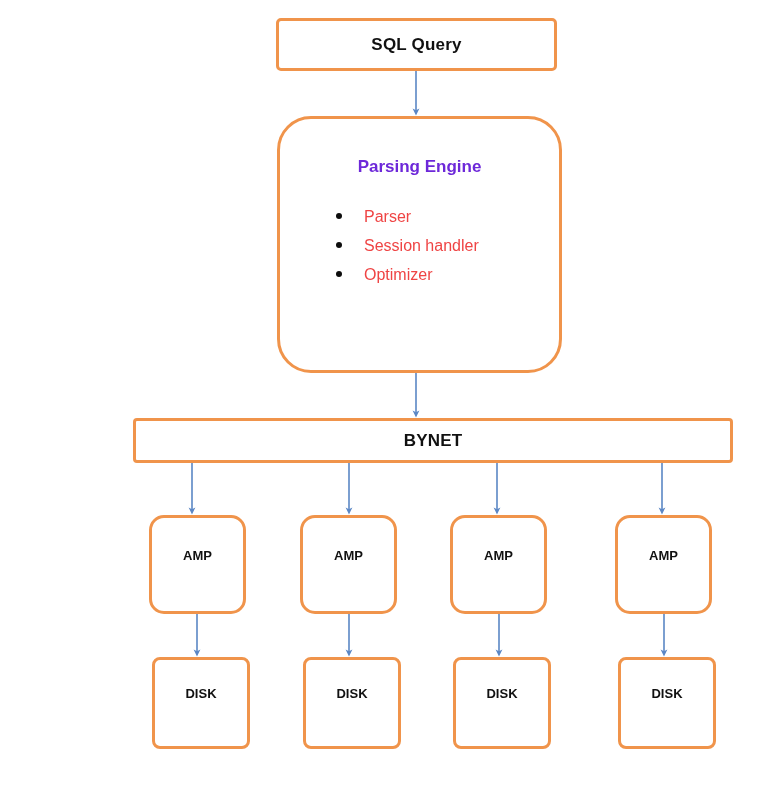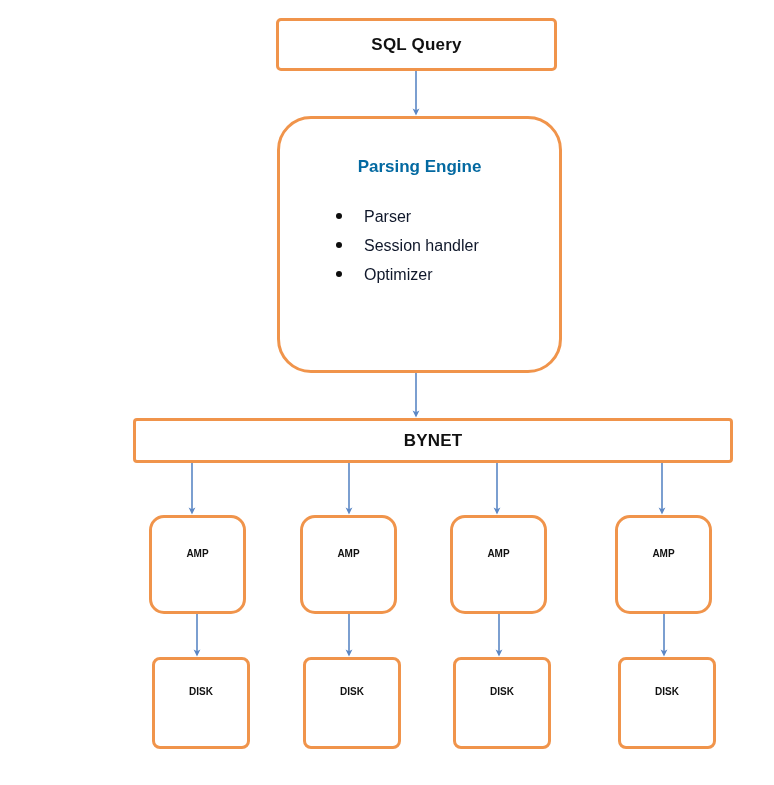--- a/index.html
+++ b/index.html
@@ -75,52 +75,52 @@
     font-size: 17px;
     font-weight: bold;
     color: #111111;
     letter-spacing: 0.2px;
   }
 
   .node-label-top {
     position: absolute;
     left: 0; right: 0;
     text-align: center;
-    font-size: 10px;
+    font-size: 13px;
     font-weight: bold;
     color: #111111;
   }
 
   .amp-label { top: 30px; }
   .disk-label { top: 26px; }
 
   .parsing-title {
     position: absolute;
     left: 0; right: 0;
     top: 38px;
     text-align: center;
     font-size: 17px;
     font-weight: bold;
-    color: #0369a1;
+    color: #6d28d9;
   }
 
   .parsing-list {
     position: absolute;
     left: 54px;
     top: 83px;
     margin: 0;
     padding: 0;
     list-style: none;
   }
 
   .parsing-list li {
     position: relative;
     font-size: 16px;
     line-height: 29px;
-    color: #0f172a;
+    color: #ef4444;
     padding-left: 30px;
     white-space: nowrap;
   }
 
   .parsing-list li .bullet-dot {
     position: absolute;
     left: 2px;
     top: 11px;
     width: 6px;
     height: 6px;

